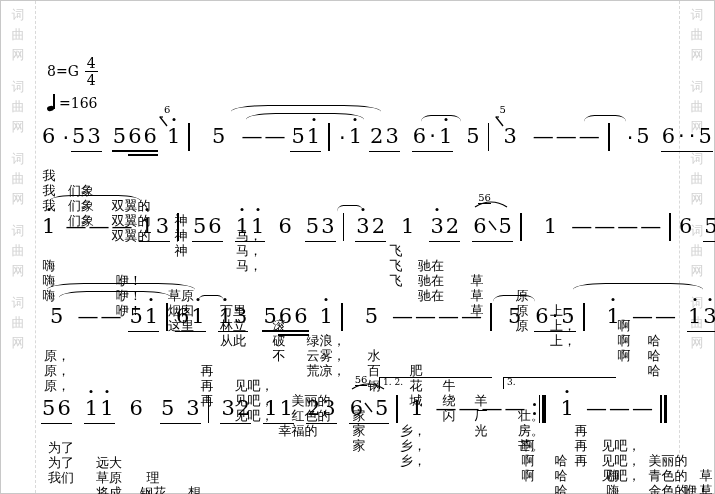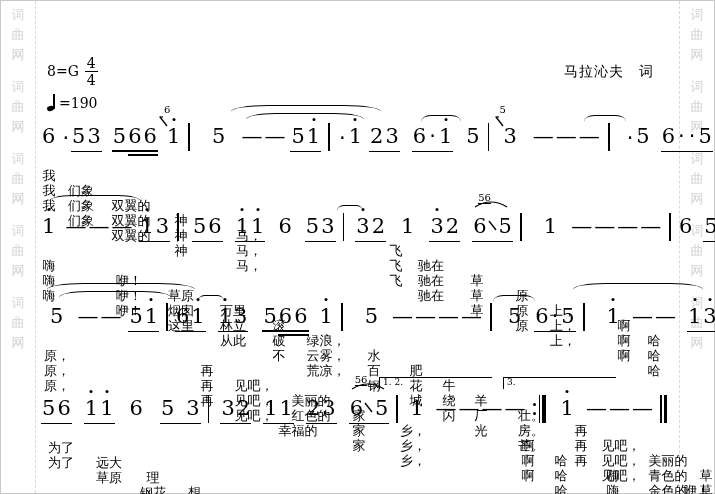--- a/index.html
+++ b/index.html
@@ -182,25 +182,24 @@
       <span class="frac">
         <span class="num">4</span>
         <span class="den">4</span>
       </span>
     </div>
     <div class="row2">
       <span class="quarter-note">
         <span class="head"></span>
           <span class="stem"></span>
       </span>
-      <span>=190</span>
+      <span>=166</span>
     </div>
   </div>
 
-  <div id="credit">马拉沁夫　词</div>
 
   <div class="system" style="top:108px;">
     <div class="sysrow">
 
       <div class="slur" style="left:190px;top:-4px;width:150px;"></div>
       <div class="slur" style="left:205px;top:4px;width:118px;"></div>
       <div class="slur" style="left:380px;top:6px;width:40px;"></div>
       <div class="slur" style="left:543px;top:6px;width:42px;"></div>
 
       <div class="noteline">
@@ -740,17 +739,28 @@
           <span class="lyr" style="left:68px">草原</span>
           <span class="lyr" style="left:112px">钢花</span>
           
           
           
           
           
           
           
         </div>
+        <div class="lyr-row">
+          <span class="lyr" style="left:20px">我们</span>
+          <span class="lyr" style="left:68px">将成</span>
+          
+          
+          
+          
+          
+          
+          
+        </div>
       </div>
     </div>
   </div>
 
 </div>
 
 </body></html>

